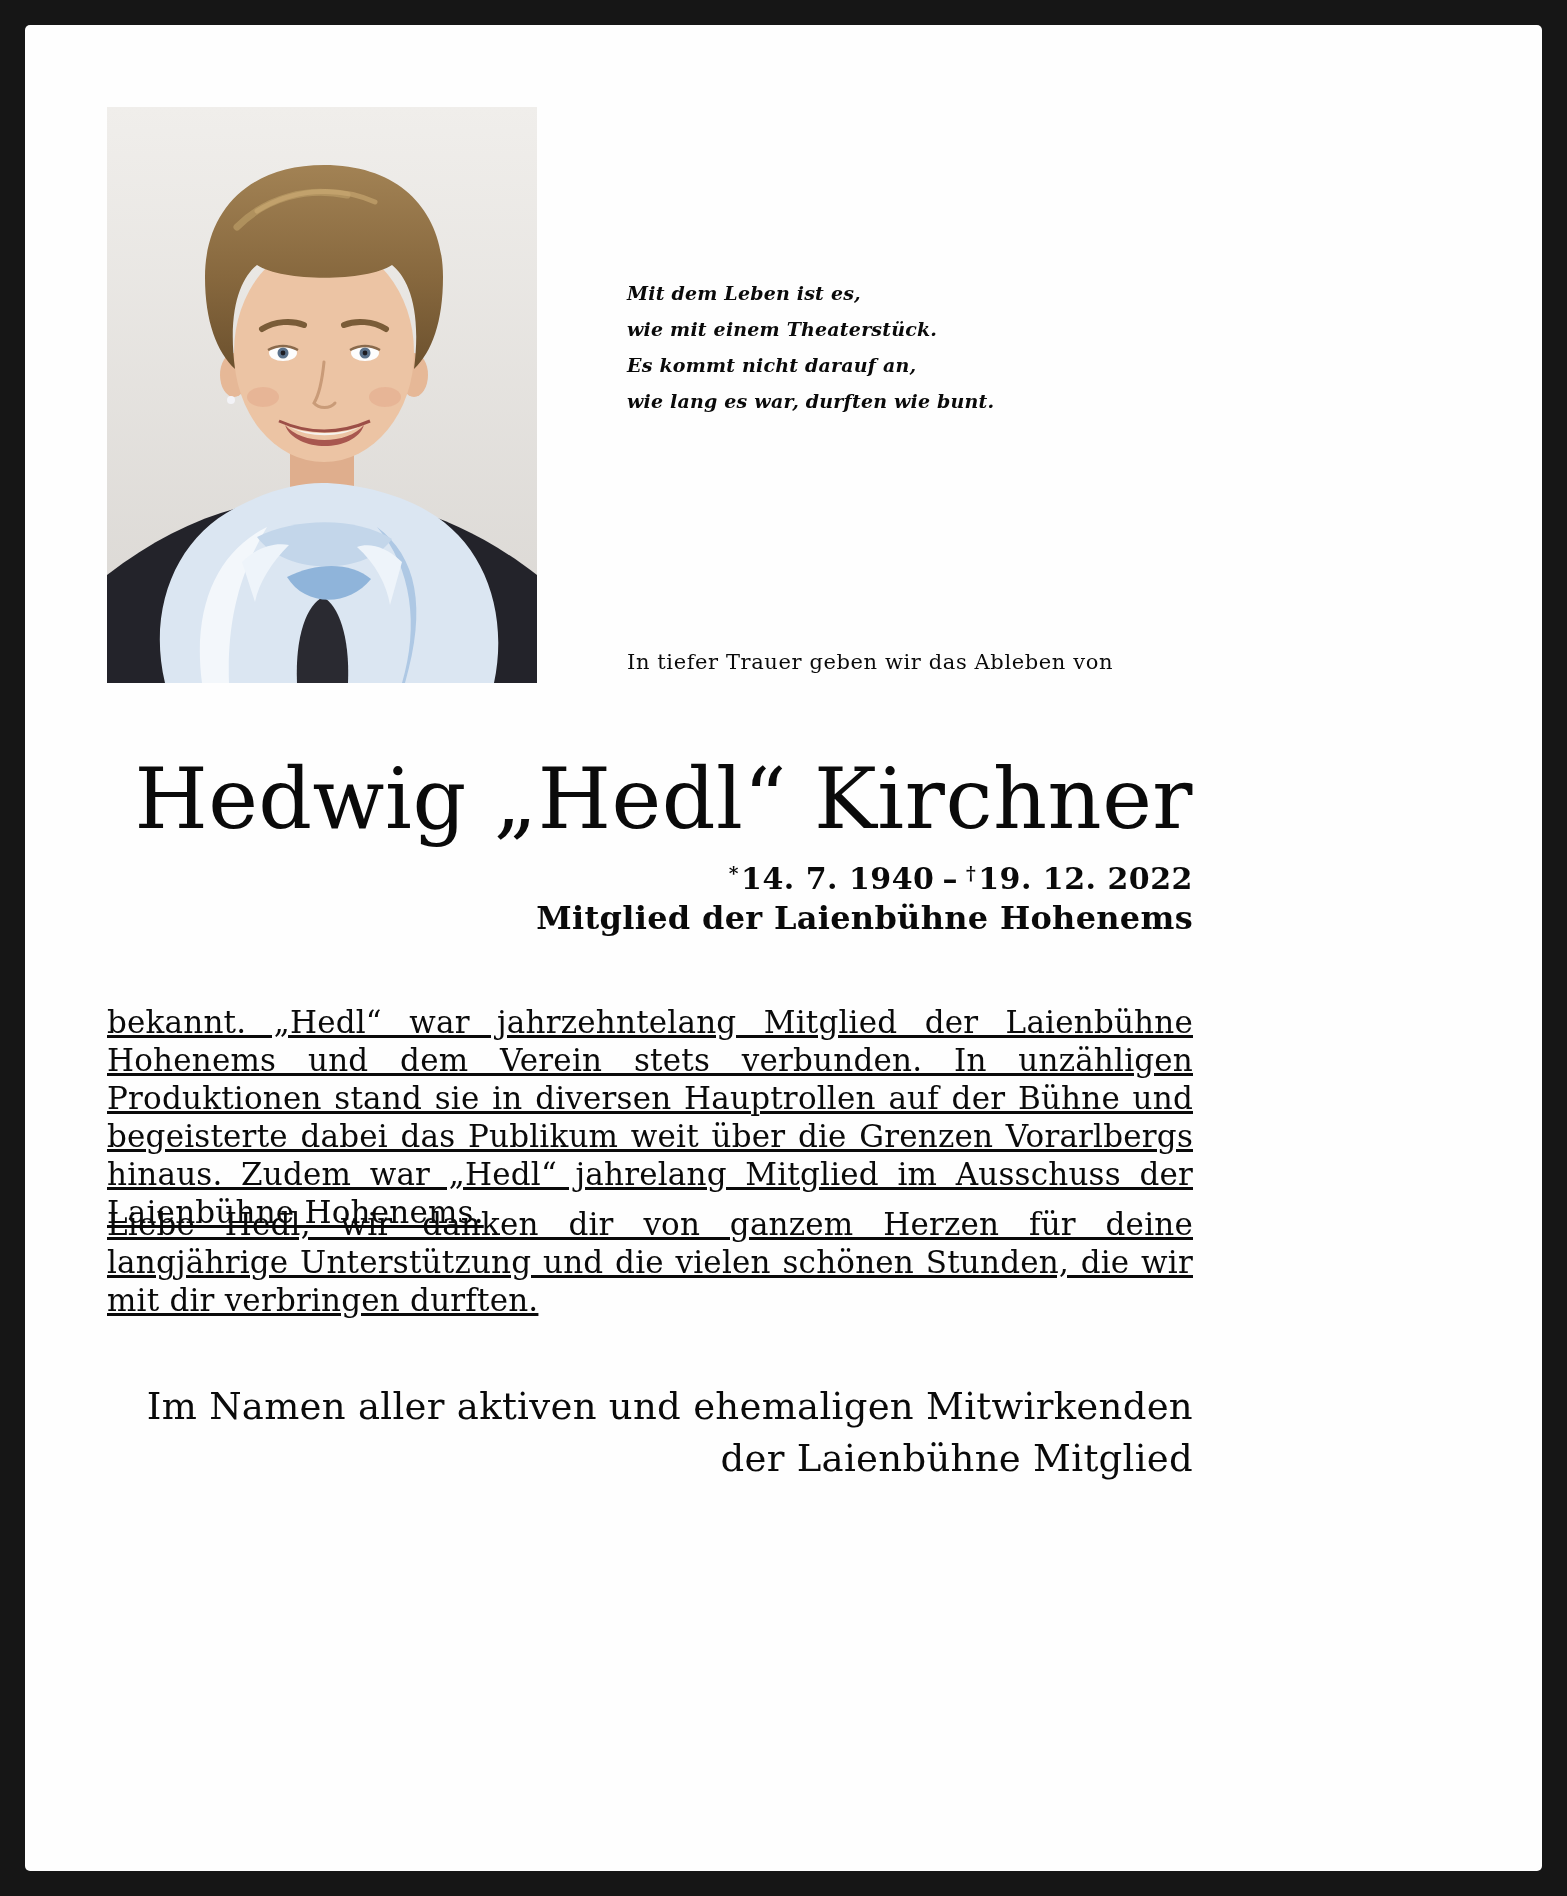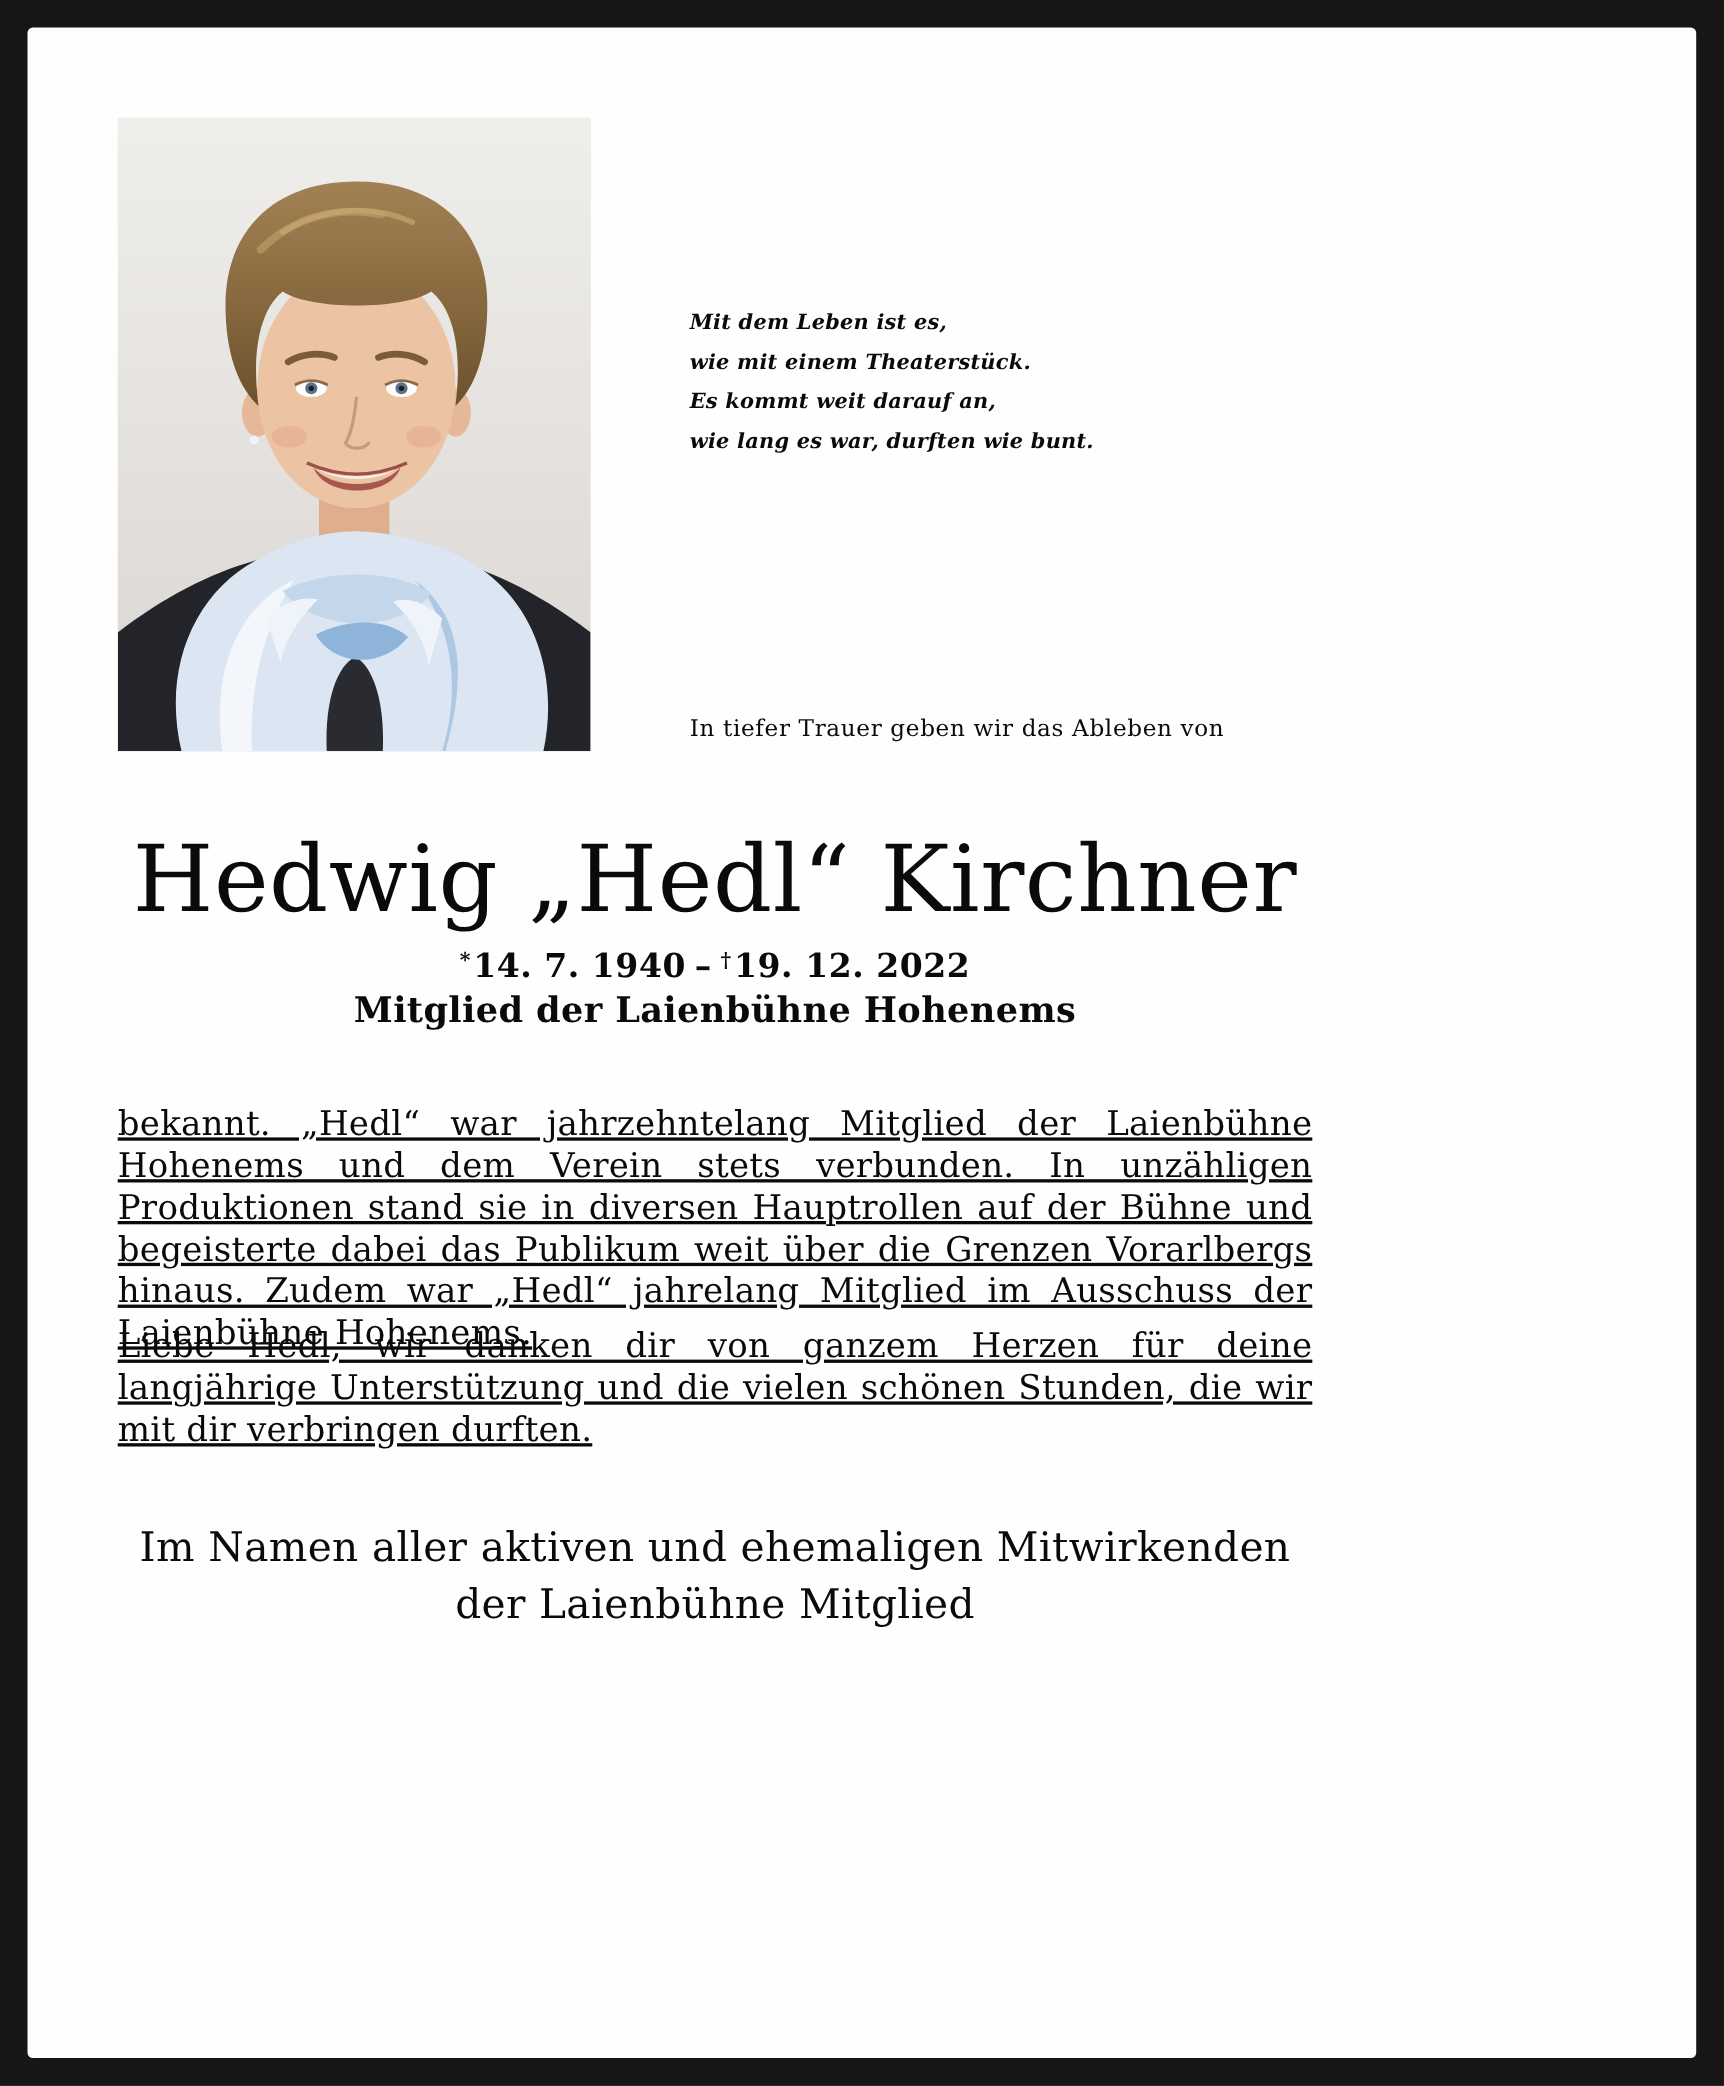--- a/index.html
+++ b/index.html
@@ -53,21 +53,21 @@
     top: 618px;
     width: 630px;
     font-size: 21px;
     line-height: 39px;
     letter-spacing: 0.6px;
   }
   .content-col {
     position: absolute;
     left: 82px;
     width: 1086px;
-    text-align: center;
+    text-align: right;
   }
   .name {
     top: 726px;
     font-size: 84px;
     line-height: 96px;
     letter-spacing: 0.5px;
     white-space: nowrap;
   }
   .dates {
     top: 836px;
@@ -169,21 +169,21 @@
         <path d="M190,576 C188,528 200,498 216,490 C231,498 243,528 241,576 Z" fill="#2a2a31"></path>
         <path d="M180,470 C210,455 244,455 264,472 C242,500 198,500 180,470 Z" fill="#8fb4da"></path>
         <path d="M135,455 C150,440 168,435 182,438 C165,455 152,475 148,495 Z" fill="#eef4fa"></path>
         <path d="M295,455 C280,440 262,435 250,440 C268,456 280,478 283,498 Z" fill="#eef4fa"></path>
       </svg>
     </div>
 
     <div class="quote">
       <div>Mit dem Leben ist es,</div>
       <div>wie mit einem Theaterstück.</div>
-      <div>Es kommt weit darauf an,</div>
+      <div>Es kommt nicht darauf an,</div>
       <div>wie lang es war, durften wie bunt.</div>
     </div>
 
     <div class="announcement">In tiefer Trauer geben wir das Ableben von</div>
 
     <div class="content-col name">Hedwig „Hedl“ Kirchner</div>
 
     <div class="content-col dates">
       <span class="sym">*</span><span>14. 7. 1940</span><span class="sep">–</span><span class="sym">†</span><span>19. 12. 2022</span>
     </div>

